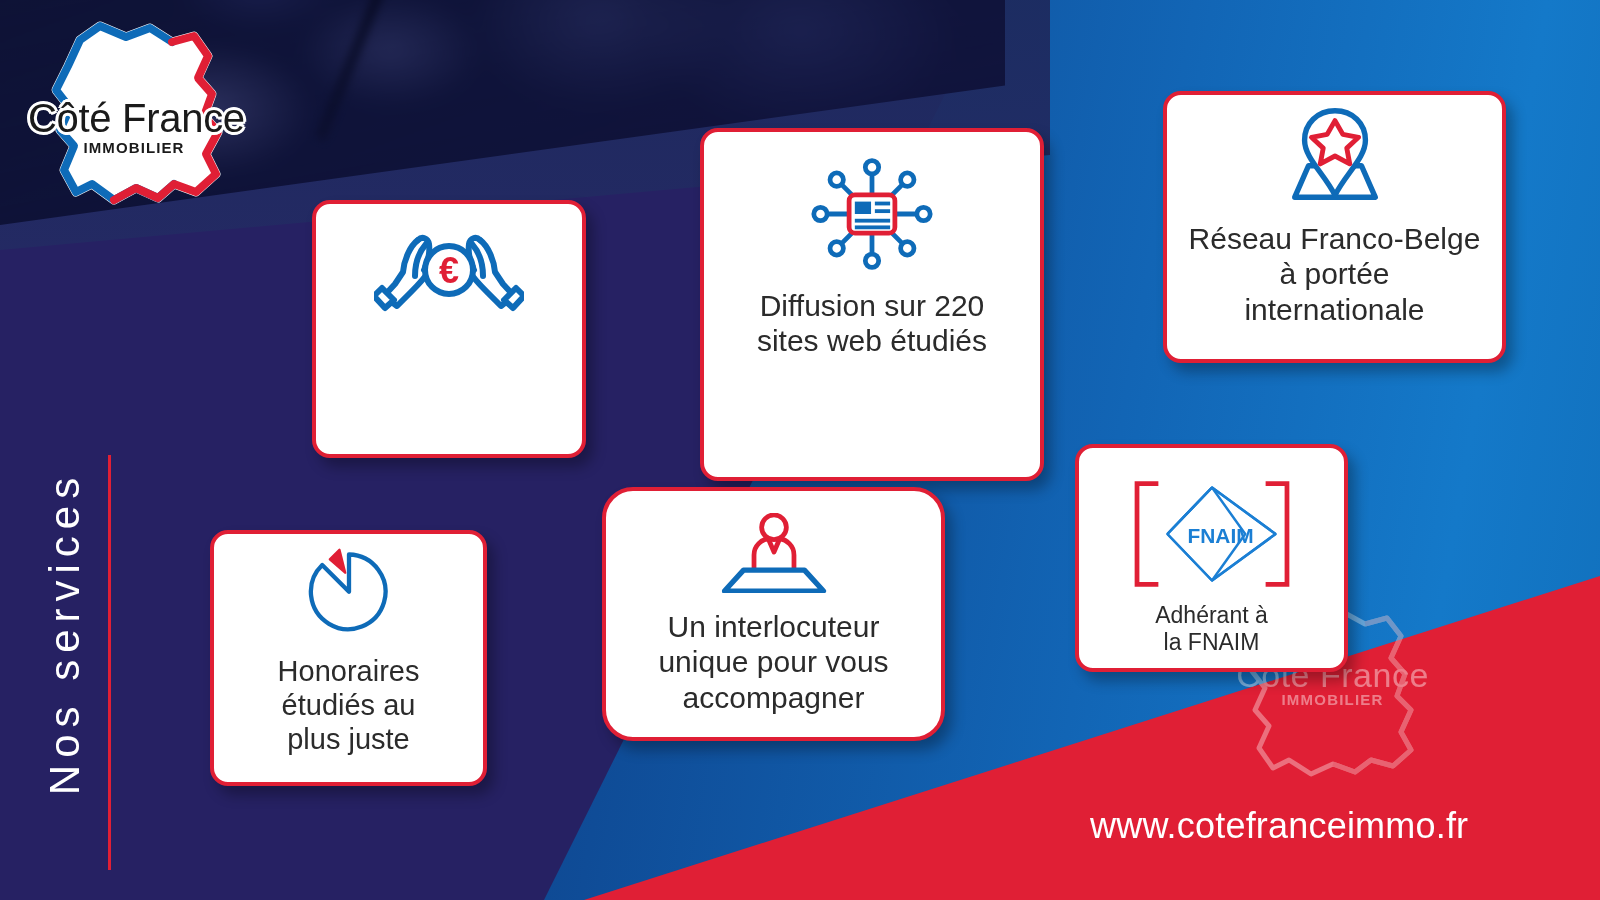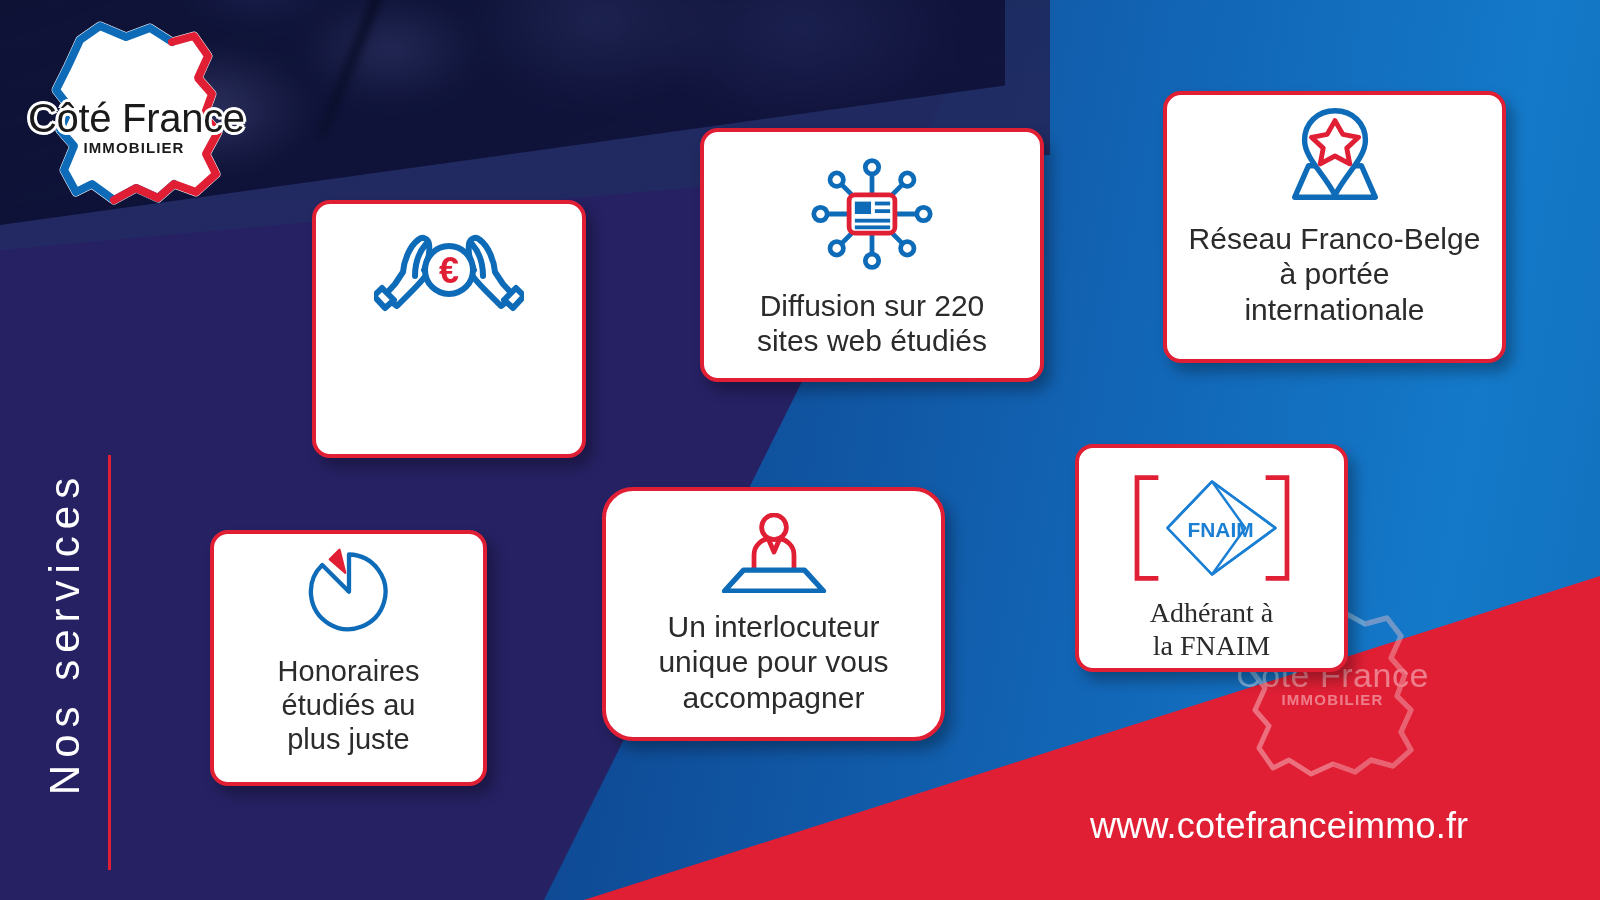--- a/index.html
+++ b/index.html
@@ -204,34 +204,34 @@
     color:#2b2b2b;
     font-weight:400;
     line-height:1.18;
     padding:0 8px;
   }
 
   
   #card-estimation { left:312px; top:200px;  width:274px; height:258px; padding-top:22px; }
   #card-estimation .card-text { font-size:29px; margin-top:14px; }
 
-  #card-diffusion  { left:700px; top:128px;  width:344px; height:254px; padding-top:20px; }
+  #card-diffusion  { left:700px; top:128px;  width:344px; height:353px; padding-top:20px; }
   #card-diffusion  .card-text { font-size:30px; margin-top:12px; }
 
   #card-reseau     { left:1163px; top:91px;  width:343px; height:272px; padding-top:6px; }
   #card-reseau     .card-text { font-size:30px; margin-top:14px; }
 
   #card-honoraires { left:210px; top:530px;  width:277px; height:256px; padding-top:10px; }
   #card-honoraires .card-text { font-size:29px; margin-top:22px; }
 
   #card-interlocuteur { left:602px; top:487px; width:343px; height:254px; padding-top:22px;border-radius:31px; }
   #card-interlocuteur .card-text { font-size:30px; margin-top:16px; }
 
   #card-fnaim      { left:1075px; top:444px; width:273px; height:228px; padding-top:18px;justify-content:center; }
-  #card-fnaim      .card-text { font-size:28px; margin-top:12px;font-family:Liberation Serif, serif; }
+  #card-fnaim      .card-text { font-size:23px; margin-top:12px; }
 
   
   .url {
     position:absolute;
     left:1090px; top:797px;
     color:#ffffff;
     font-size:36px;
     font-weight:400;
     letter-spacing:.2px;
     white-space:nowrap;

